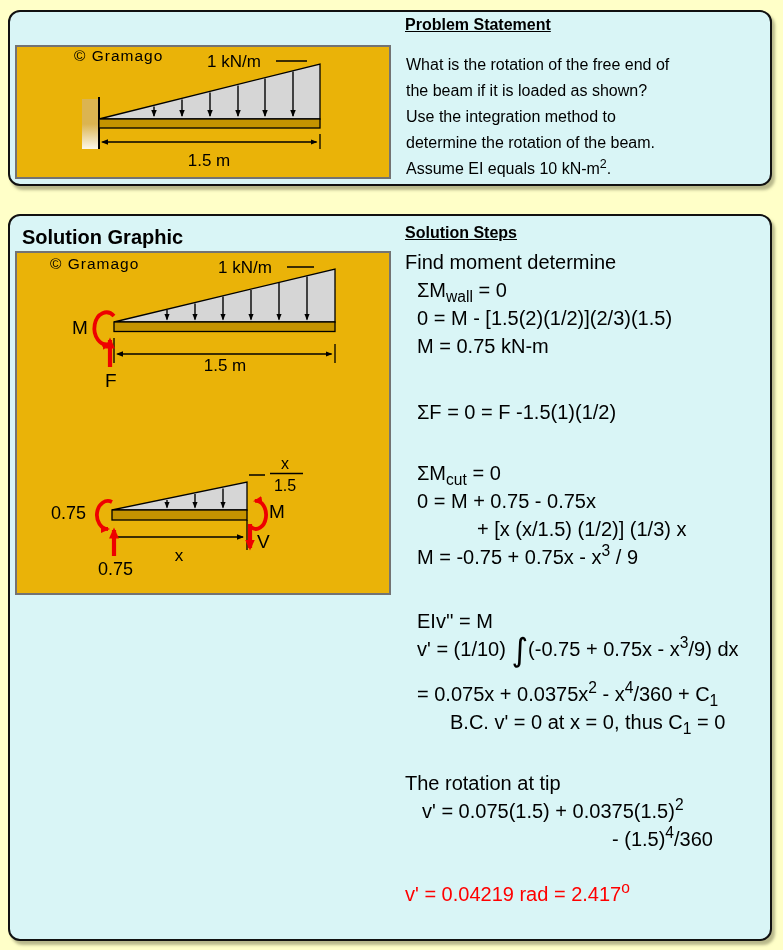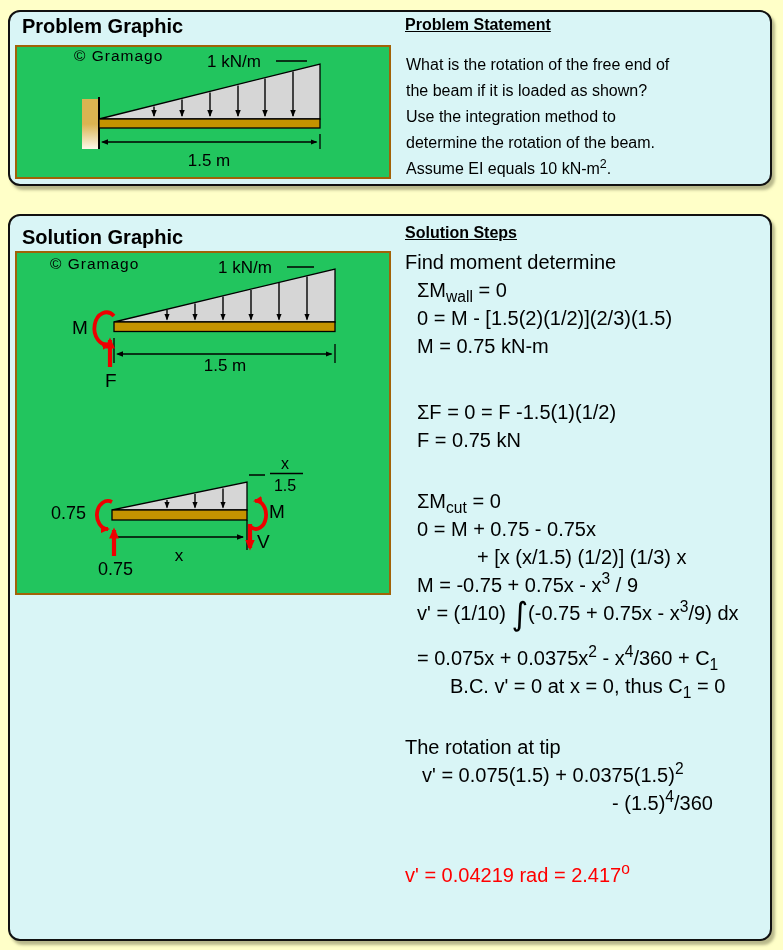--- a/index.html
+++ b/index.html
@@ -11,38 +11,37 @@
   }
   .panel{
     position:absolute;left:8px;width:764px;box-sizing:border-box;
     background:#D9F5F6;border:2px solid #111;border-radius:12px;
     box-shadow:3px 4px 3px rgba(125,125,90,0.55);
   }
   #panel-problem{top:10px;height:176px;}
   #panel-solution{top:214px;height:727px;}
   .panel-title{position:absolute;font-size:20px;font-weight:bold;white-space:nowrap;}
   .col-title{position:absolute;font-size:16px;font-weight:bold;text-decoration:underline;white-space:nowrap;}
-  .whitebox{position:absolute;background:#22c55e;border:2px solid #a16207;}
+  .whitebox{position:absolute;background:#eab308;border:2px solid #737373;}
   .stmt{position:absolute;font-size:16px;line-height:26px;}
   .stmt div{white-space:nowrap;}
   .steps{position:absolute;font-size:20px;line-height:28px;width:372px;}
   .sline{white-space:nowrap;}
   sup{font-size:78%;line-height:0;}
   sub{font-size:78%;line-height:0;}
   .integral{font-size:32px;line-height:28px;vertical-align:-5px;font-family:"DejaVu Sans",sans-serif;}
   .result{color:#FF0000;}
   svg text{font-family:"Liberation Sans",sans-serif;fill:#000;}
 </style>
 </head>
 <body>
 
 <div id="page">
 
   <div class="panel" id="panel-problem">
-    <div class="panel-title" style="left:12px;top:3px">Problem Graphic</div>
 
     <div class="whitebox" style="left:5px;top:33px;width:372px;height:130px">
       <svg width="368" height="126" viewBox="0 0 368 126">
         <defs>
           <linearGradient id="wgA" x1="0" y1="0" x2="0" y2="1">
             <stop offset="0" stop-color="#DBB451"></stop>
             <stop offset="0.5" stop-color="#DBB451"></stop>
             <stop offset="1" stop-color="#FCF8EA"></stop>
           </linearGradient>
           <marker id="bhA" markerUnits="userSpaceOnUse" markerWidth="9" markerHeight="7" refX="6" refY="2.75" orient="auto">
@@ -161,28 +160,28 @@
     </div>
 
     <div class="col-title" style="left:395px;top:8px">Solution Steps</div>
 
     <div class="steps" style="left:395px;top:32px">
       <div class="sline" style="margin-left:0"><span>Find moment determine</span></div>
       <div class="sline" style="margin-left:12px"><span>ΣM</span><sub>wall</sub><span> = 0</span></div>
       <div class="sline" style="margin-left:12px"><span>0 = M - [1.5(2)(1/2)](2/3)(1.5)</span></div>
       <div class="sline" style="margin-left:12px"><span>M = 0.75 kN-m</span></div>
       <div class="sline" style="margin-left:12px;margin-top:38px"><span>ΣF = 0 = F -1.5(1)(1/2)</span></div>
-      <div class="sline" style="margin-left:12px"><span>F = 0.75 kN</span></div>
       <div class="sline" style="margin-left:12px;margin-top:33px"><span>ΣM</span><sub>cut</sub><span> = 0</span></div>
       <div class="sline" style="margin-left:12px"><span>0 = M + 0.75 - 0.75x</span></div>
       <div class="sline" style="margin-left:72px"><span>+ [x (x/1.5) (1/2)] (1/3) x</span></div>
       <div class="sline" style="margin-left:12px"><span>M = -0.75 + 0.75x - x</span><sup>3</sup><span> / 9</span></div>
+      <div class="sline" style="margin-left:12px;margin-top:36px"><span>EIv'' = M</span></div>
       <div class="sline" style="margin-left:12px"><span>v' = (1/10) </span><span class="integral">∫</span><span>(-0.75 + 0.75x - x</span><sup>3</sup><span>/9) dx</span></div>
       <div class="sline" style="margin-left:12px;margin-top:16px"><span>= 0.075x + 0.0375x</span><sup>2</sup><span> - x</span><sup>4</sup><span>/360 + C</span><sub>1</sub></div>
       <div class="sline" style="margin-left:45px"><span>B.C. v' = 0 at x = 0, thus C</span><sub>1</sub><span> = 0</span></div>
       <div class="sline" style="margin-left:0;margin-top:33px"><span>The rotation at tip</span></div>
       <div class="sline" style="margin-left:17px"><span>v' = 0.075(1.5) + 0.0375(1.5)</span><sup>2</sup></div>
       <div class="sline" style="margin-left:207px"><span>- (1.5)</span><sup>4</sup><span>/360</span></div>
-      <div class="sline result" style="margin-left:0;margin-top:44px"><span>v' = 0.04219 rad = 2.417</span><sup>o</sup></div>
+      <div class="sline result" style="margin-left:0;margin-top:27px"><span>v' = 0.04219 rad = 2.417</span><sup>o</sup></div>
     </div>
   </div>
 
 </div>
 
 </body></html>

